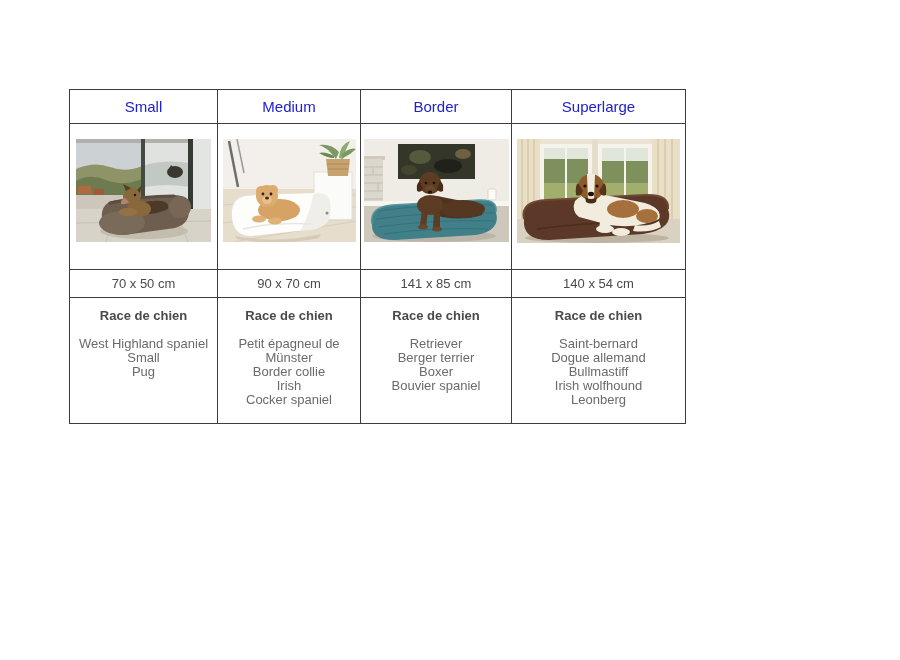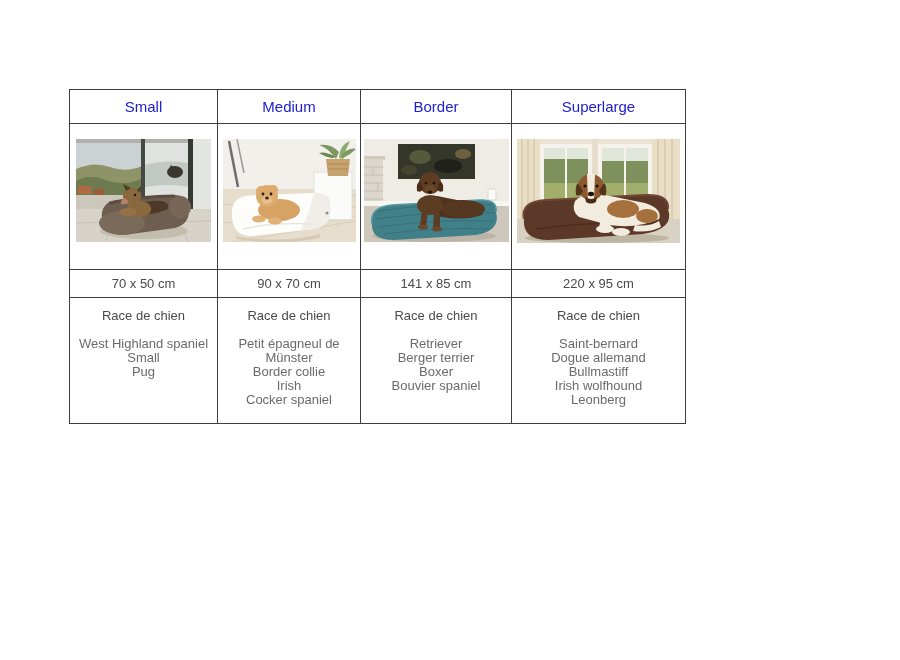--- a/index.html
+++ b/index.html
@@ -43,21 +43,21 @@
     color: var(--text-dark, #4a4a4a);
   }
   .breeds-row td {
     height: 126px;
     vertical-align: top;
     padding-top: 11px;
     font-size: 13px;
     line-height: 14px;
   }
   .breed-heading {
-    font-weight: normal;
+    font-weight: bold;
     color: var(--text-dark, #4a4a4a);
     margin-bottom: 14px;
   }
   .breed-list { color: var(--text-gray, #6a6a6a); padding: 0 4px; }
 </style>
 </head>
 <body>
 
 <table class="size-table">
   <colgroup>
@@ -242,21 +242,21 @@
           <path d="M84,76 L82,90 L94,90 L92,78 Z" fill="#f2ecdf"></path>
           <ellipse cx="88" cy="90" rx="9" ry="4" fill="#f2ecdf"></ellipse>
           <ellipse cx="104" cy="93" rx="9" ry="4" fill="#f2ecdf"></ellipse>
         </svg>
       </td>
     </tr>
     <tr class="size-row">
       <td>70 x 50 cm</td>
       <td>90 x 70 cm</td>
       <td>141 x 85 cm</td>
-      <td>220 x 95 cm</td>
+      <td>140 x 54 cm</td>
     </tr>
     <tr class="breeds-row">
       <td>
         <div class="breed-heading">Race de chien</div>
         <div class="breed-list">
           <div>West Highland spaniel</div>
           <div>Small</div>
           <div>Pug</div>
         </div>
       </td>

